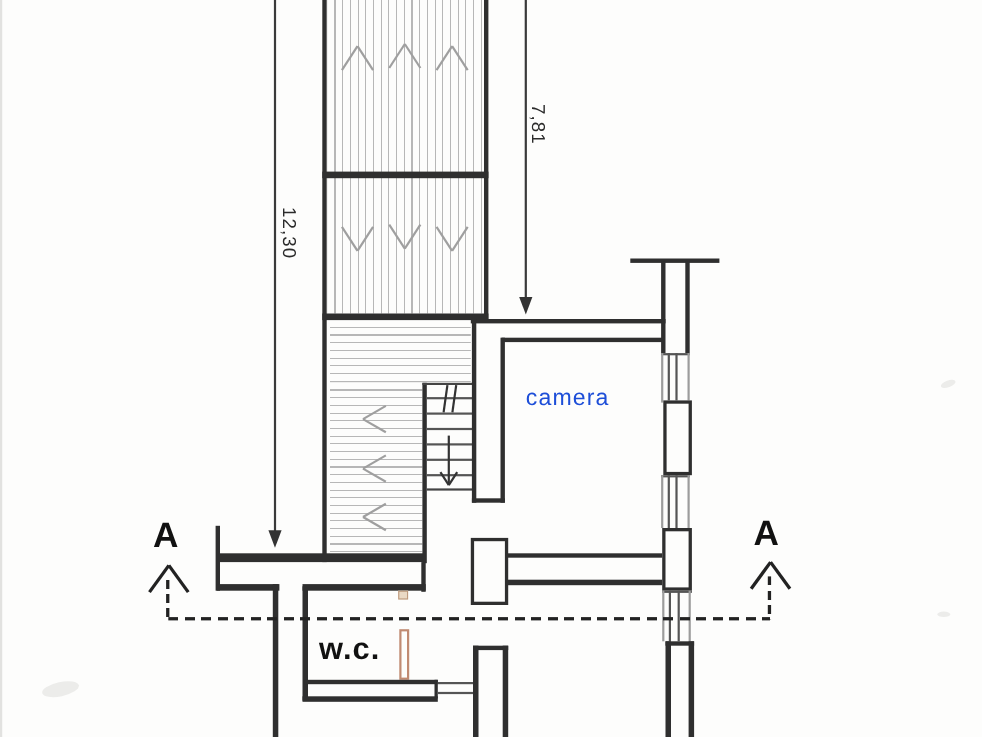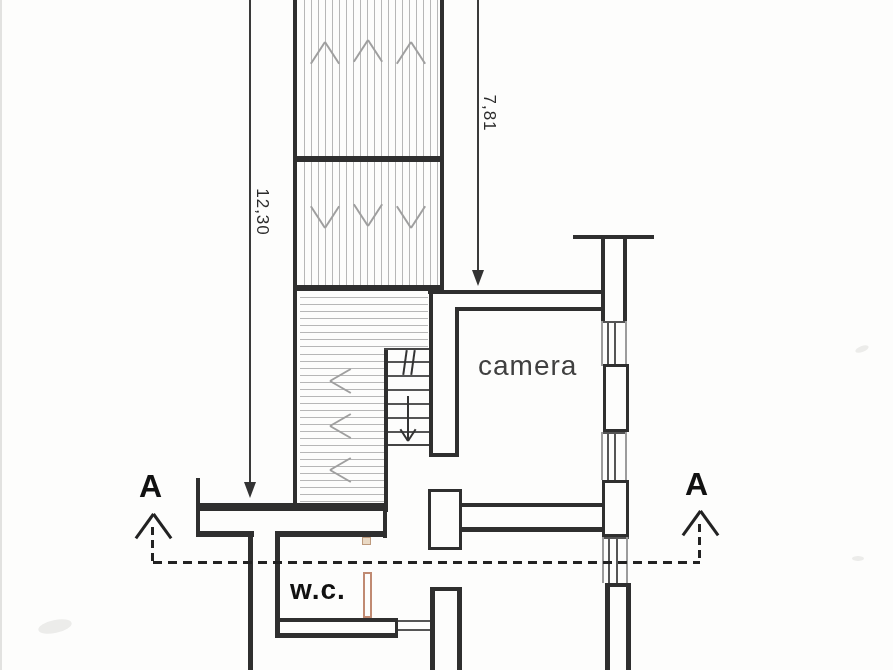--- a/index.html
+++ b/index.html
@@ -24,21 +24,21 @@
     background:repeating-linear-gradient(to bottom, transparent 0 6px, var(--hatch,#b7b7b7) 6px 7px);
   }
   .dash-h { position:absolute; height:3px;
     background:repeating-linear-gradient(to right, #222 0 9px, transparent 9px 15px); }
   .dash-v { position:absolute; width:3px;
     background:repeating-linear-gradient(to bottom, #222 0 8px, transparent 8px 13px); }
   .arrowhead-down { position:absolute; width:0; height:0;
     border-left:6px solid transparent; border-right:6px solid transparent;
     border-top:16px solid #333; }
   .label { position:absolute; white-space:nowrap; }
-  .lbl-room { font-size:28px; font-weight:500; letter-spacing:1px; color:#404040; }
+  .lbl-room { font-size:21px; font-weight:500; letter-spacing:1px; color:#1d4ed8; }
   .lbl-wc   { font-size:28px; font-weight:600; letter-spacing:1px; color:#111; }
   .lbl-sec  { font-size:32px; font-weight:600; color:#111; }
   .lbl-dim  { font-size:17px; color:#2b2b2b; letter-spacing:1px; text-align:center; }
   .rot90 { transform:rotate(90deg); transform-origin:center center; }
   .pier { position:absolute; background:#fdfdfc; border:3px solid var(--wall,#2f2f2f); box-sizing:border-box; }
   .smudge { position:absolute; background:#ececea; border-radius:50%; }
 </style>
 </head>
 <body>
 

